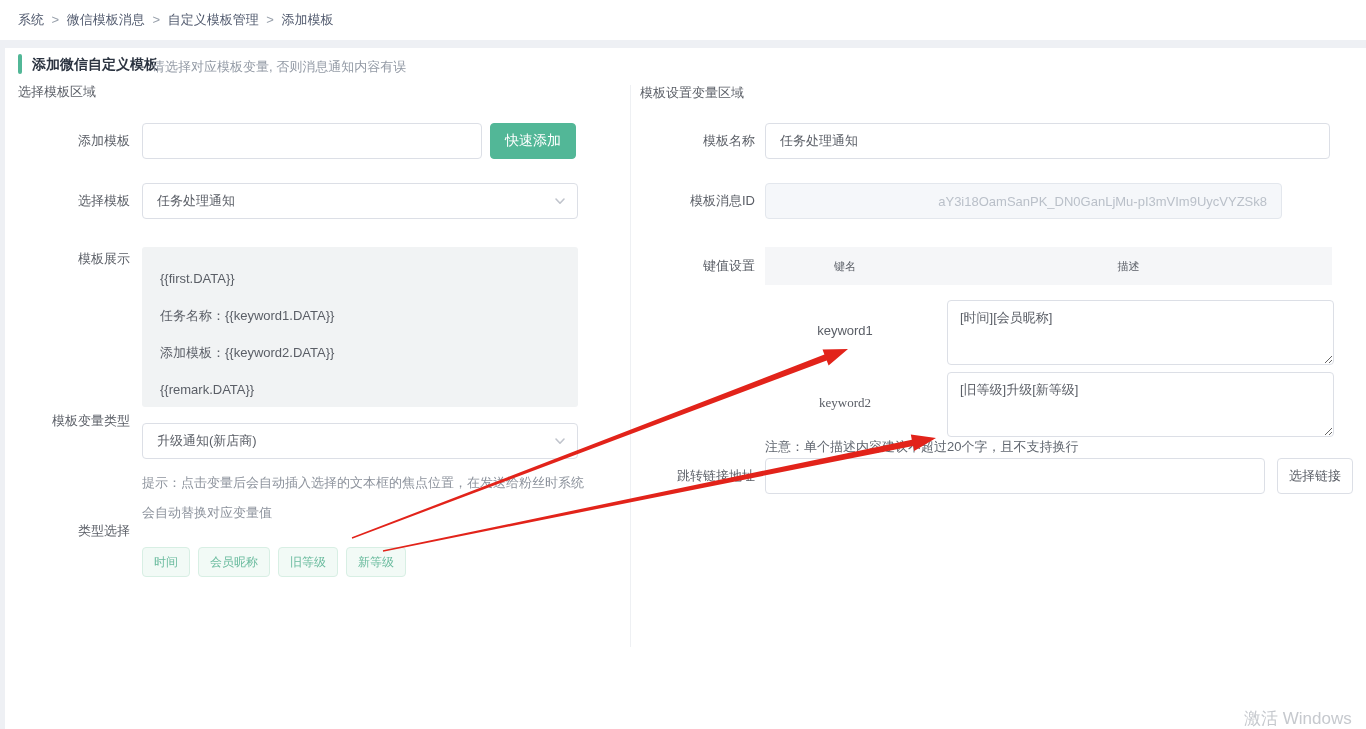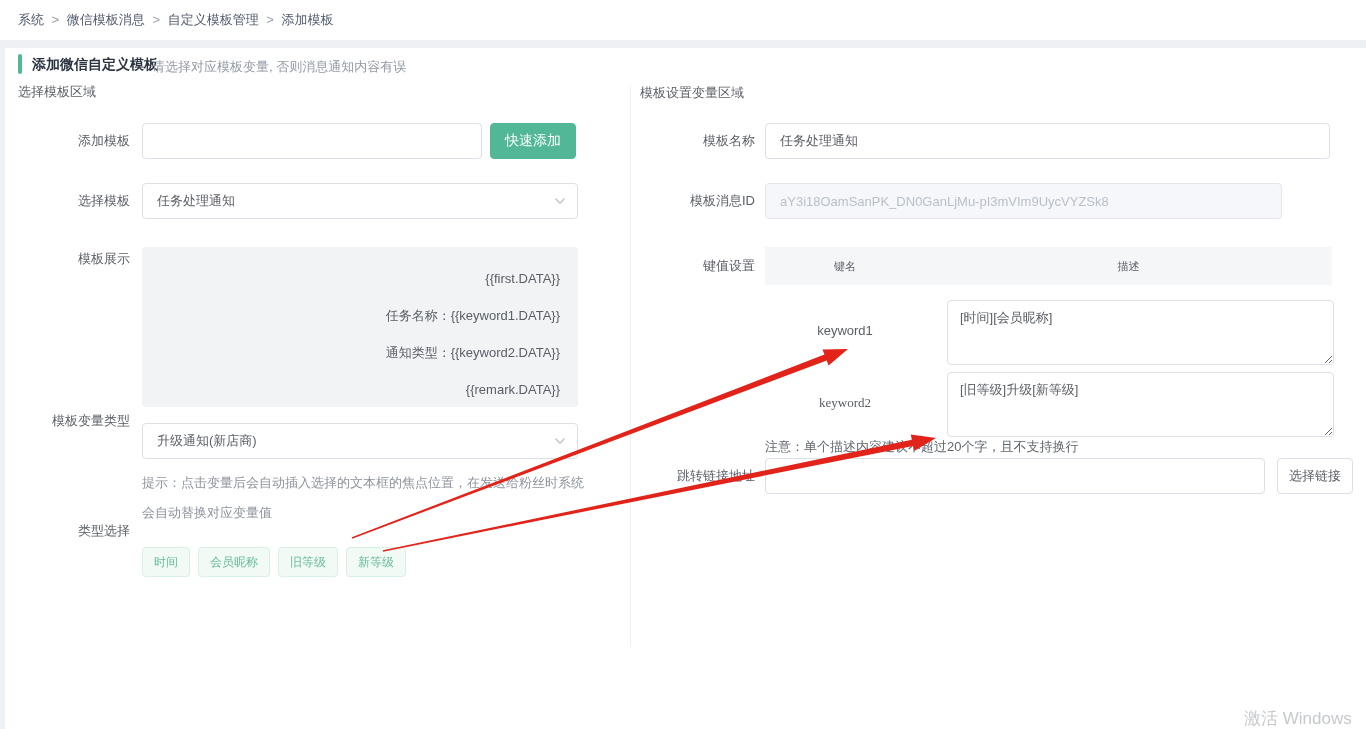--- a/index.html
+++ b/index.html
@@ -20,21 +20,21 @@
   .input:disabled,.input.disabled{background:#f5f7fa;border-color:#e3e7ed;color:#bac0c9;}
   .select{position:absolute;box-sizing:border-box;border:1px solid #dcdfe6;border-radius:4px;background:#fff;
           display:flex;align-items:center;justify-content:space-between;padding:0 10px 0 14px;cursor:pointer;}
   .select .val{font-size:13px;color:#5a5e66;}
   .chevron{display:inline-flex;width:14px;height:14px;}
   .btn-primary{position:absolute;box-sizing:border-box;background:#52b797;border:1px solid #52b797;color:#fff;
                font-size:14px;border-radius:4px;cursor:pointer;font-family:inherit;}
   .btn-plain{position:absolute;box-sizing:border-box;background:#fff;border:1px solid #dcdfe6;color:#5a5e66;
              font-size:13px;border-radius:4px;cursor:pointer;font-family:inherit;}
   .gray-box{position:absolute;box-sizing:border-box;background:#f1f3f4;border-radius:3px;padding:13px 18px;}
-  .disp-line{font-size:13px;color:#5a5e66;line-height:37px;white-space:nowrap;text-align:right;}
+  .disp-line{font-size:13px;color:#5a5e66;line-height:37px;white-space:nowrap;}
   .hint{position:absolute;font-size:13px;color:#8d939d;line-height:30px;white-space:nowrap;}
   .tag-row{position:absolute;display:flex;gap:8px;}
   .tag-btn{box-sizing:border-box;height:30px;padding:0 11px;background:#f2faf6;border:1px solid #d8efe4;
            color:#6abb9e;font-size:12px;border-radius:4px;cursor:pointer;font-family:inherit;line-height:26px;}
   .divider{position:absolute;left:630px;top:85px;width:0;height:562px;border-left:1px solid #eef0f3;}
   .kv-header{position:absolute;left:765px;top:247px;width:567px;height:38px;background:#f5f6f8;display:flex;
              align-items:center;font-size:11px;color:#5a5e66;}
   .kv-col-key{width:160px;text-align:center;}
   .kv-col-desc{flex:1;text-align:center;}
   .kv-key{position:absolute;left:765px;width:160px;height:62px;line-height:62px;text-align:center;
@@ -76,21 +76,21 @@
       <svg viewBox="0 0 14 14" width="14" height="14">
           <polyline points="3,5 7,9.2 11,5" fill="none" stroke="#c0c4cc" stroke-width="1.6" stroke-linecap="round" stroke-linejoin="round"></polyline>
         </svg>
     </span>
   </div>
 
   <div class="form-label" style="left:18px;top:250px;width:112px;line-height:18px;">模板展示</div>
   <div class="gray-box" style="left:142px;top:247px;width:436px;height:160px;">
       <div class="disp-line">{{first.DATA}}</div>
       <div class="disp-line">任务名称：{{keyword1.DATA}}</div>
-      <div class="disp-line">通知类型：{{keyword2.DATA}}</div>
+      <div class="disp-line">添加模板：{{keyword2.DATA}}</div>
       <div class="disp-line">{{remark.DATA}}</div>
     </div>
 
   <div class="form-label" style="left:18px;top:403px;width:112px;line-height:36px;">模板变量类型</div>
   <div class="select" style="left:142px;top:423px;width:436px;height:36px;">
     <span class="val">升级通知(新店商)</span>
     <span class="chevron">
       <svg viewBox="0 0 14 14" width="14" height="14">
           <polyline points="3,5 7,9.2 11,5" fill="none" stroke="#c0c4cc" stroke-width="1.6" stroke-linecap="round" stroke-linejoin="round"></polyline>
         </svg>
@@ -107,21 +107,21 @@
       <button class="tag-btn">旧等级</button>
       <button class="tag-btn">新等级</button>
     </div>
 
   <div class="region-title" style="left:640px;top:84px;">模板设置变量区域</div>
 
   <div class="form-label" style="left:600px;top:123px;width:155px;line-height:36px;">模板名称</div>
   <input class="input" style="left: 765px; top: 123px; width: 565px; height: 36px;" value="任务处理通知">
 
   <div class="form-label" style="left:600px;top:183px;width:155px;line-height:36px;">模板消息ID</div>
-  <input class="input disabled" disabled="" style="left: 765px; top: 183px; width: 517px; height: 36px;" value="aY3i18OamSanPK_DN0GanLjMu-pI3mVIm9UycVYZSk8">
+  <input class="input disabled" disabled="" style="left: 765px; top: 183px; width: 517px; height: 36px; text-align: right;" value="aY3i18OamSanPK_DN0GanLjMu-pI3mVIm9UycVYZSk8">
 
   <div class="form-label" style="left:600px;top:247px;width:155px;line-height:38px;">键值设置</div>
   <div class="kv-header">
     <div class="kv-col-key">键名</div>
     <div class="kv-col-desc">描述</div>
   </div>
   <div>
       <div class="kv-key" style="top: 300px;">keyword1</div>
       <textarea class="textarea kv-desc" style="top: 300px;">[时间][会员昵称]</textarea>
       <div class="kv-key" style="top: 372px; font-family: Liberation Serif, serif;">keyword2</div>

